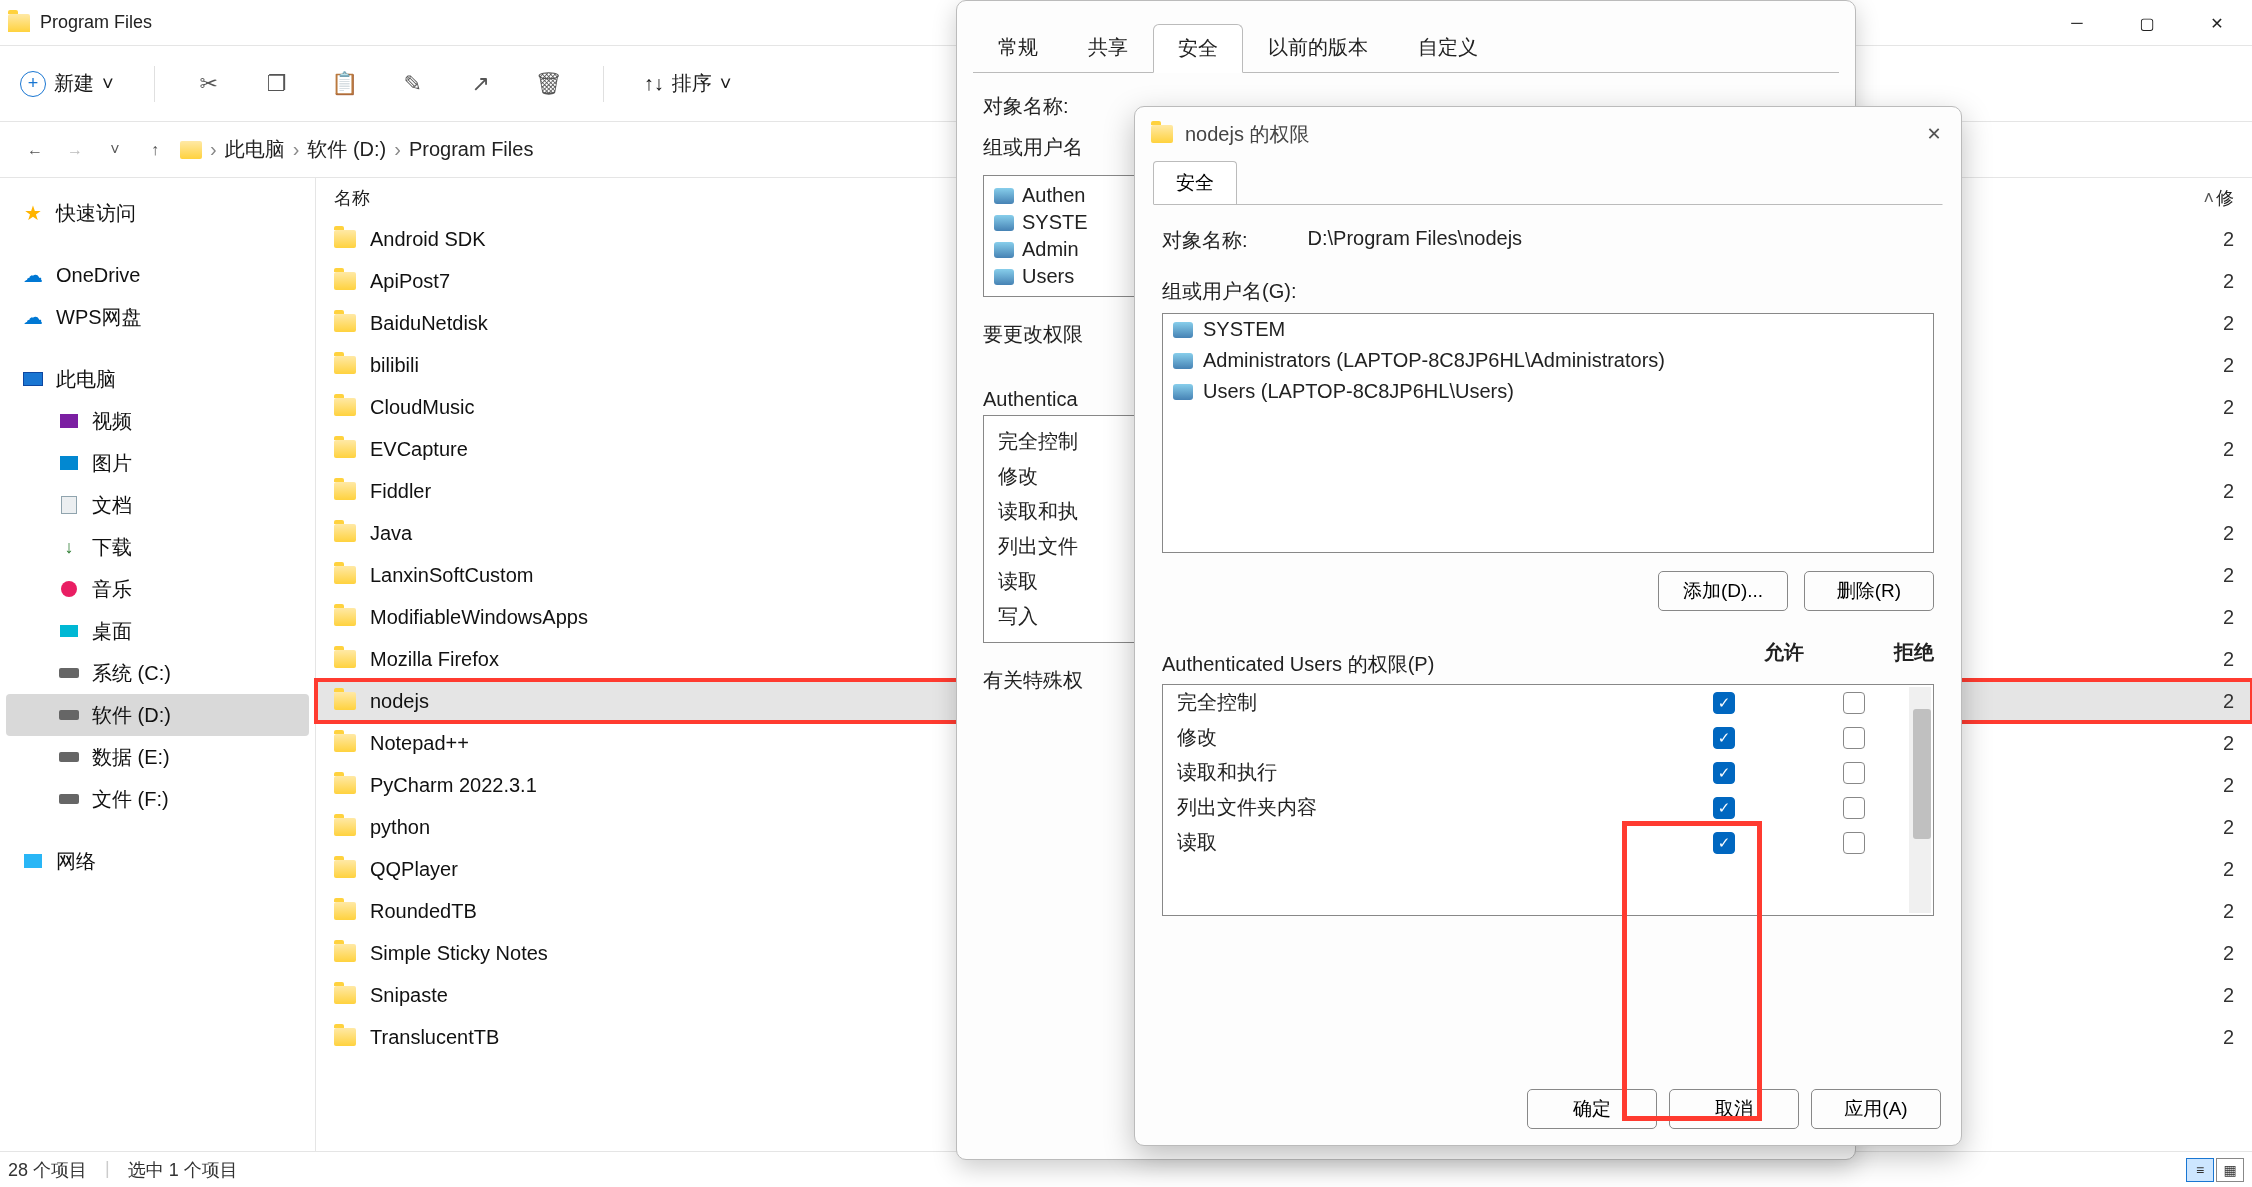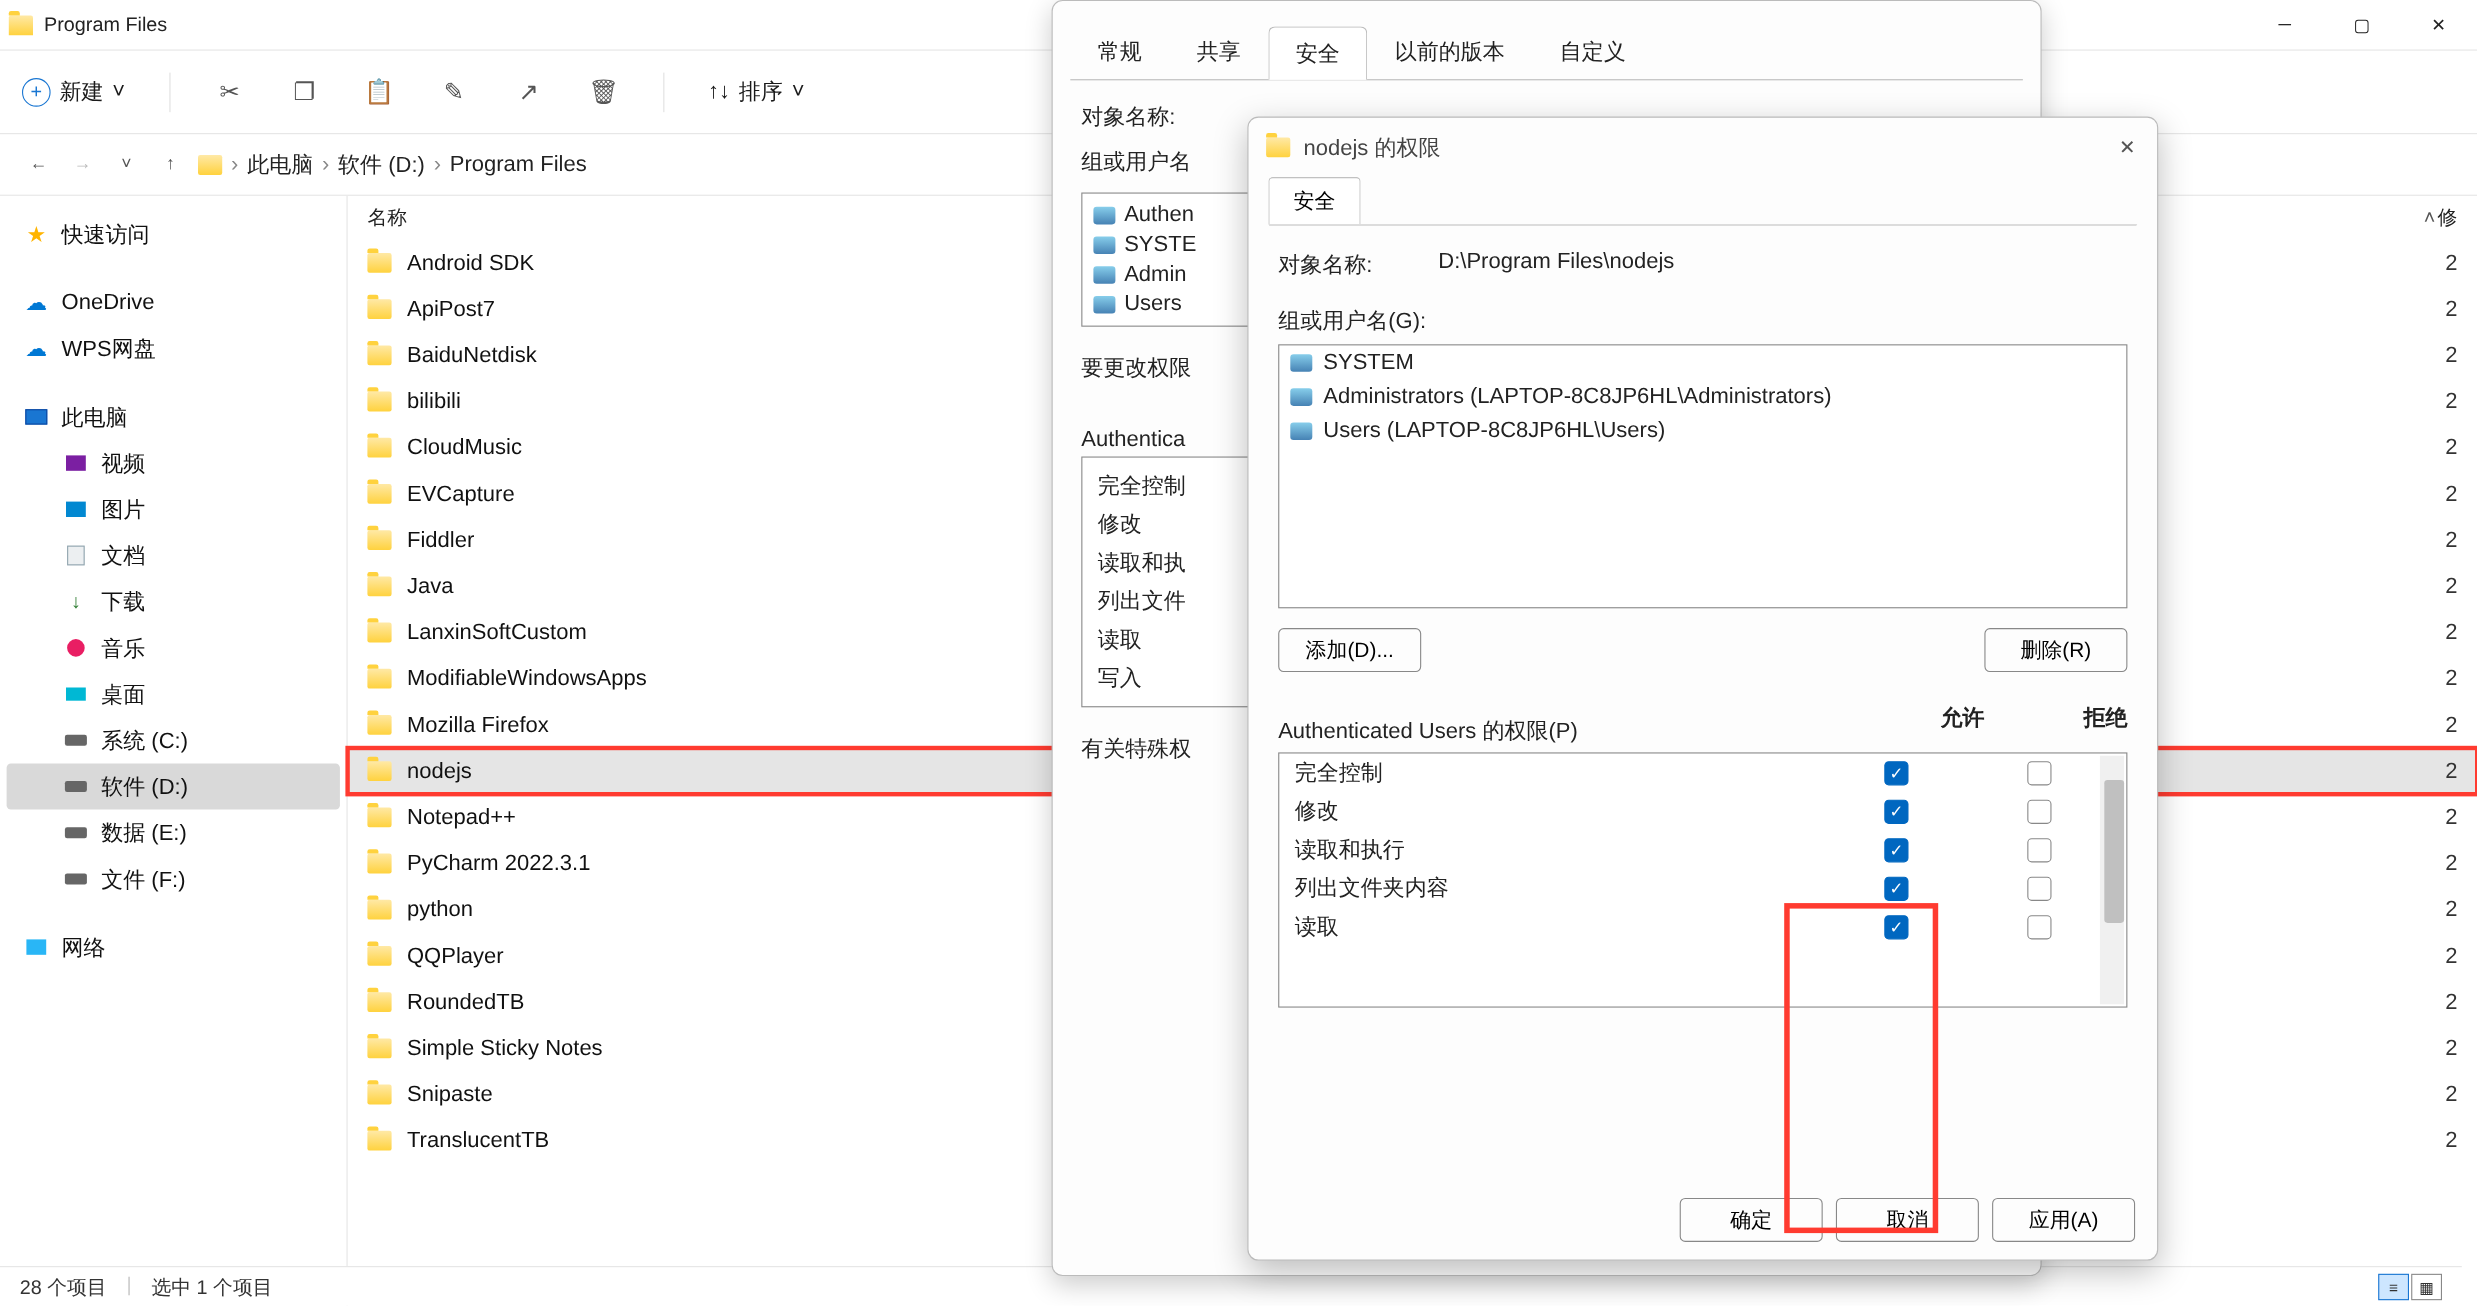--- a/index.html
+++ b/index.html
@@ -52,21 +52,21 @@
 .fl-header .col-name { flex:1; }
 .fl-header .sort-arrow { color:#555; margin-left:6px; }
 .file-row { display:flex; align-items:center; padding:4px 18px; font-size:20px; color:#111; height: 42px; }
 .file-row .folder-ico { width:22px; height:18px; background:linear-gradient(#ffe9a6,#ffd23e); border-radius:2px; margin-right:14px; position:relative; }
 .file-row .folder-ico::before { content:''; position:absolute; top:-4px; left:0; width:10px; height:4px; background:#ffd23e; border-radius:2px 2px 0 0; }
 .file-row .fname { flex:1; }
 .file-row .nodecol { color:#333; width:20px; text-align:right; }
 .file-row.selected { background:#e5e5e5; }
 .file-row.highlighted { outline: 4px solid #ff3b30; outline-offset: -2px; }
 
-.statusbar { position:absolute; bottom:0; left:0; right:14px; height:36px; display:flex; align-items:center; padding:0 18px; font-size:18px; color:#333; border-top:1px solid #e5e5e5; background:#fff; justify-content:space-between; }
+.statusbar { position:absolute; bottom:0; left:0; right:0; height:36px; display:flex; align-items:center; padding:0 8px; font-size:18px; color:#333; border-top:1px solid #e5e5e5; background:#fff; justify-content:space-between; }
 .statusbar .left { display:flex; gap:18px; }
 .statusbar .viewbtns { display:flex; gap:2px; }
 .view-btn { width:28px; height:24px; border:1px solid #888; display:flex; align-items:center; justify-content:center; font-size:14px; }
 .view-btn.active { background:#cde6ff; border-color:#1976d2; }
 
 
 .props-dialog { position:absolute; top:0; left:956px; width:900px; height:1160px; background:#fdfdfd; border:1px solid #bbb; border-radius:10px; box-shadow:0 8px 24px rgba(0,0,0,0.2); }
 .props-tabs { display:flex; padding:22px 16px 0 16px; gap:0; font-size:20px; }
 .props-tab { padding:10px 24px; border:1px solid transparent; border-bottom:none; background:transparent; color:#222; }
 .props-tab.active { background:#fff; border:1px solid #bbb; border-bottom:1px solid #fff; border-radius:6px 6px 0 0; position:relative; top:1px; }
@@ -84,21 +84,21 @@
 .perms-title { height:54px; display:flex; align-items:center; padding:0 16px; font-size:20px; color:#444; }
 .perms-title .folder-ico { width:22px; height:18px; background:linear-gradient(#ffe9a6,#ffd23e); border-radius:2px; margin-right:12px; position:relative; }
 .perms-title .folder-ico::before { content:''; position:absolute; top:-4px; left:0; width:10px; height:4px; background:#ffd23e; border-radius:2px 2px 0 0; }
 .perms-close { position:absolute; right:12px; top:12px; width:30px; height:30px; display:flex; align-items:center; justify-content:center; color:#555; font-size:18px; }
 .perms-tab { margin:0 18px; border:1px solid #bbb; border-bottom:none; width:fit-content; padding:8px 22px; font-size:19px; background:#fff; border-radius:4px 4px 0 0; }
 .perms-body { margin:0 18px 18px 18px; border:1px solid transparent; border-top:1px solid #bbb; padding:22px 8px 0 8px; font-size:20px; color:#222; flex:1; }
 .perms-row1 { display:flex; gap:60px; margin-bottom:24px; }
 .perms-listbox { border:1px solid #888; background:#fff; margin-top:8px; height:240px; }
 .perms-li { display:flex; align-items:center; gap:10px; padding:4px 10px; }
 .perms-li.selected { background:#0078d4; color:#fff; }
-.perms-btns { display:flex; justify-content:space-between; gap:0; margin-top:18px; }
+.perms-btns { display:flex; justify-content:flex-end; gap:16px; margin-top:18px; }
 .win-button { min-width:130px; height:40px; border:1px solid #888; background:#fdfdfd; border-radius:5px; font-size:19px; }
 .perm-header { display:flex; margin-top:28px; }
 .perm-header .ph-label { flex:1;margin-top:12px; }
 .perm-header .col { width:130px; text-align:right;font-weight:bold; }
 .perm-table { border:1px solid #888; background:#fff; margin-top:6px; height:232px; overflow:hidden; position:relative; }
 .perm-trow { display:flex; align-items:center; padding:4px 14px; }
 .perm-trow .pname { flex:1; }
 .perm-trow .cell { width:130px; display:flex; justify-content:center; }
 .chk { width:22px; height:22px; border:1px solid #888; border-radius:4px; background:#fff; display:inline-flex; align-items:center; justify-content:center; }
 .chk.checked { background:#0067c0; border-color:#0067c0; color:#fff; font-size:15px; }

